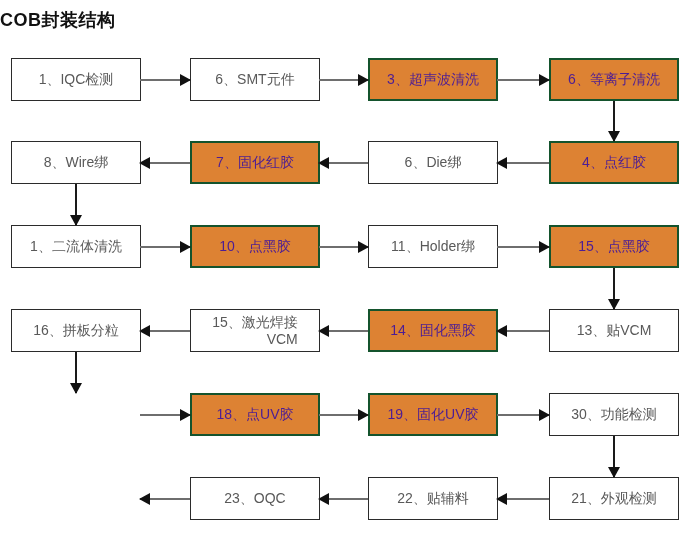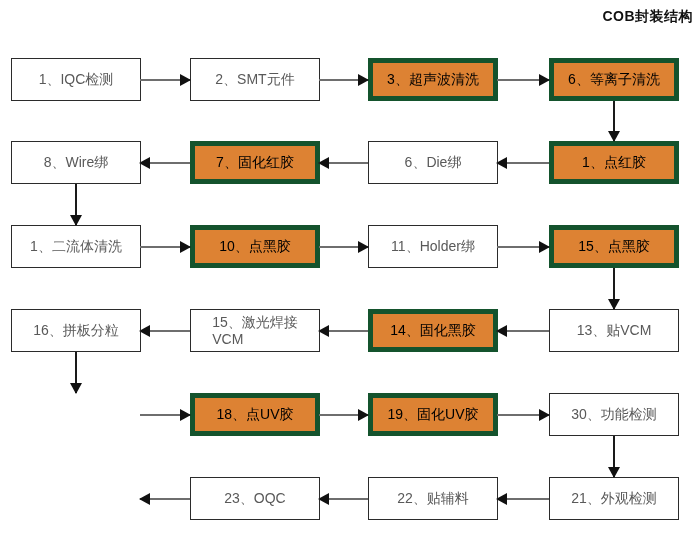--- a/index.html
+++ b/index.html
@@ -1,24 +1,24 @@
 <!DOCTYPE html>
 <html><head>
 <meta charset="utf-8">
 <style>
   html,body{margin:0;padding:0;background:#ffffff;}
   body{font-family:"Liberation Sans","DejaVu Sans",sans-serif;}
   .canvas{position:relative;width:693px;height:533px;background:#ffffff;overflow:hidden;}
-  .title{position:absolute;top:8px;left:0;width:693px;text-align:right;
-         font-size:14px;font-weight:bold;color:#111111;letter-spacing:0.5px;}
+  .title{position:absolute;top:8px;left:0;width:693px;text-align:left;
+         font-size:18px;font-weight:bold;color:#111111;letter-spacing:0.5px;}
   .node{position:absolute;width:130px;height:43px;box-sizing:border-box;
         background:#ffffff;border:1px solid #2b2b2b;color:#595959;
         display:flex;align-items:center;justify-content:center;
-        font-size:14px;text-align:left;white-space:pre-line;line-height:17px;}
-  .node.orange{background:#dd8233;border:5px solid #14532d;color:#000000;}
+        font-size:14px;text-align:right;white-space:pre-line;line-height:17px;}
+  .node.orange{background:#dd8233;border:2px solid #14532d;color:#4c1d95;}
   
   .c1{left:11px}.c2{left:190px}.c3{left:368px}.c4{left:549px}
   .r1{top:58px}.r2{top:141px}.r3{top:225px}.r4{top:309px}.r5{top:393px}.r6{top:477px}
   
   .arrow-h{position:absolute;height:2px;background:#6e6e6e;}
   .arrow-h::before,.arrow-h::after{content:none;position:absolute;top:-5px;width:0;height:0;
       border-top:6px solid transparent;border-bottom:6px solid transparent;}
   .arrow-h.right::after{content:"";right:-1px;border-left:11px solid #111111;}
   .arrow-h.left::before{content:"";left:-1px;border-right:11px solid #111111;}
   .arrow-v{position:absolute;width:2px;background:#1a1a1a;}
@@ -26,25 +26,25 @@
       border-left:6px solid transparent;border-right:6px solid transparent;
       border-top:11px solid #111111;}
 </style>
 </head>
 <body>
 
 <div class="canvas">
   <div class="title">COB封装结构</div>
 
   <div class="node r1 c1">1、IQC检测</div>
-  <div class="node r1 c2">2、SMT元件</div>
+  <div class="node r1 c2">6、SMT元件</div>
   <div class="node r1 c3 orange">3、超声波清洗</div>
   <div class="node r1 c4 orange">6、等离子清洗</div>
 
-  <div class="node r2 c4 orange">1、点红胶</div>
+  <div class="node r2 c4 orange">4、点红胶</div>
   <div class="node r2 c3">6、Die绑</div>
   <div class="node r2 c2 orange">7、固化红胶</div>
   <div class="node r2 c1">8、Wire绑</div>
 
   <div class="node r3 c1">1、二流体清洗</div>
   <div class="node r3 c2 orange">10、点黑胶</div>
   <div class="node r3 c3">11、Holder绑</div>
   <div class="node r3 c4 orange">15、点黑胶</div>
 
   <div class="node r4 c4">13、贴VCM</div>

